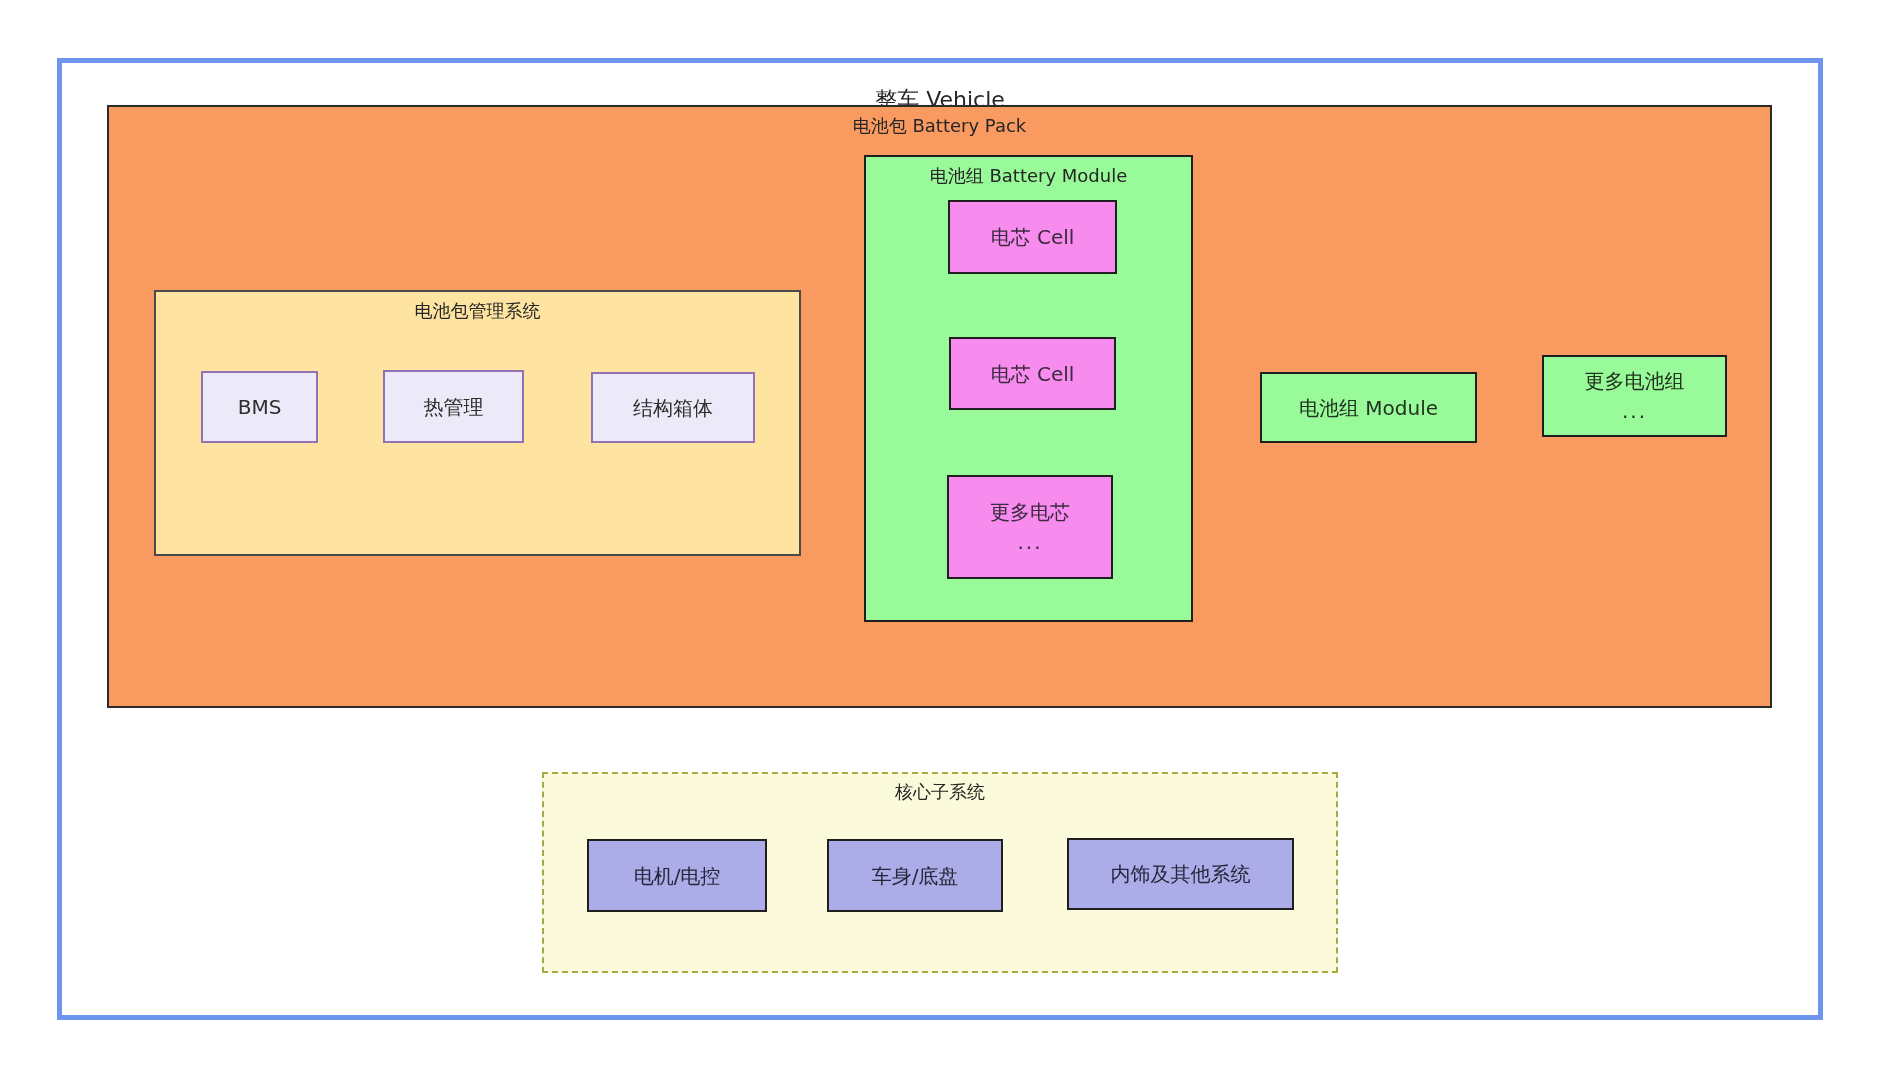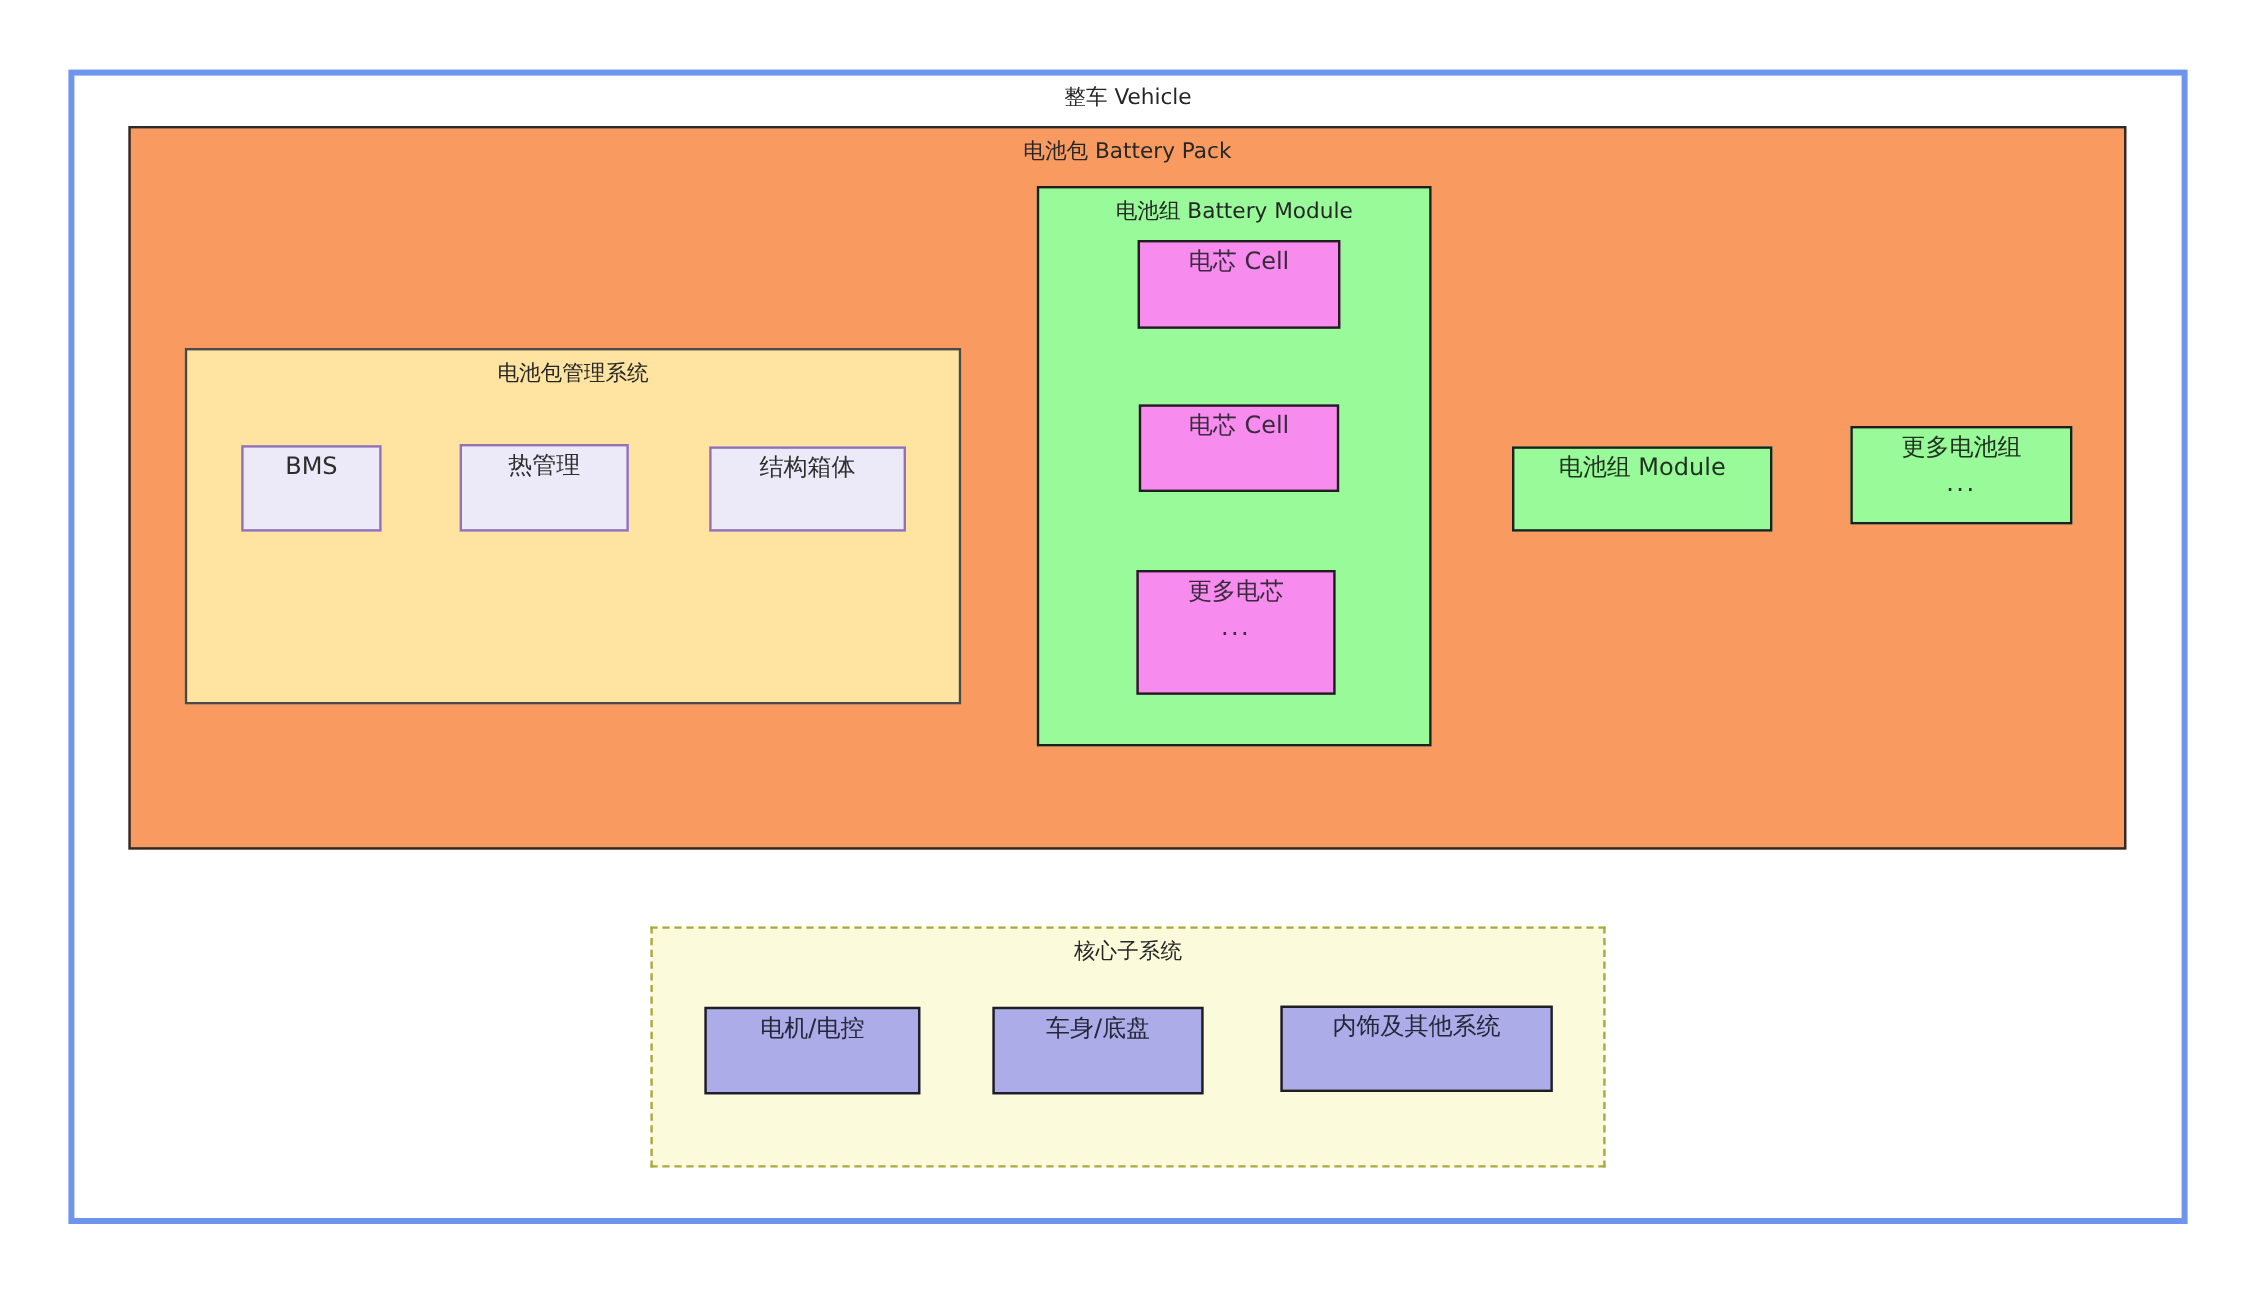--- a/index.html
+++ b/index.html
@@ -24,43 +24,43 @@
     border: 5px solid #6d95ee;
     background: #ffffff;
   }
   .group-title {
     position: absolute; left: 0; right: 0;
     text-align: center;
     font-size: 18px;
     color: #262626;
     white-space: nowrap;
   }
-  .vehicle > .group-title { top: 6px; font-size: 18px; text-align: center; }
+  .vehicle > .group-title { top: 22px; font-size: 22px; text-align: center; }
 
   
   .pack {
     left: 45px; top: 42px; width: 1665px; height: 603px;
     background: #f99b61;
     border: 2px solid #2b2b2b;
   }
   .pack > .group-title { top: 7px; }
 
   
   .mgmt {
-    left: 45px; top: 183px; width: 647px; height: 297px;
+    left: 45px; top: 183px; width: 647px; height: 266px;
     background: #ffe4a1;
     border: 2px solid #4a4a4a;
     padding-left: 41px;
   }
   .mgmt > .group-title { top: 7px; }
 
   .node {
     position: absolute; box-sizing: border-box;
     display: flex; flex-direction: column;
-    align-items: center; 
+    align-items: center; justify-content: center;
     text-align: center;
     font-size: 20px;
     line-height: 1.5;
     color: #2d2d2d;
   }
   .lavender {
     background: #eceaf8;
     border: 2px solid #9271b4;
   }
   .node-bms  { left: 45px;  top: 79px; width: 117px; height: 72px; }

